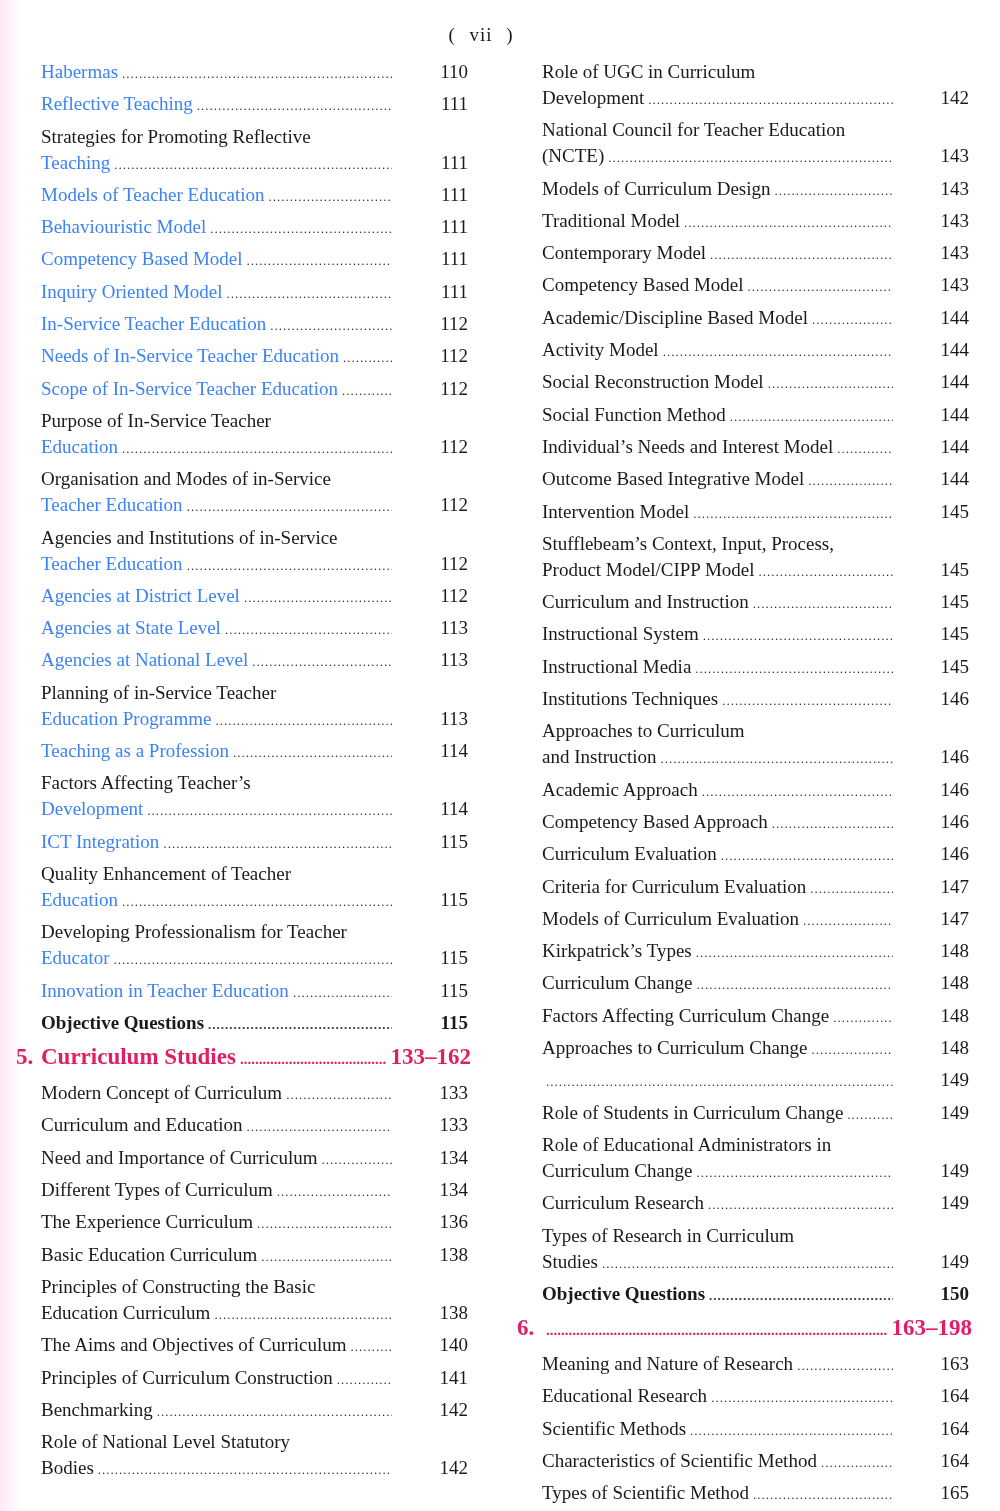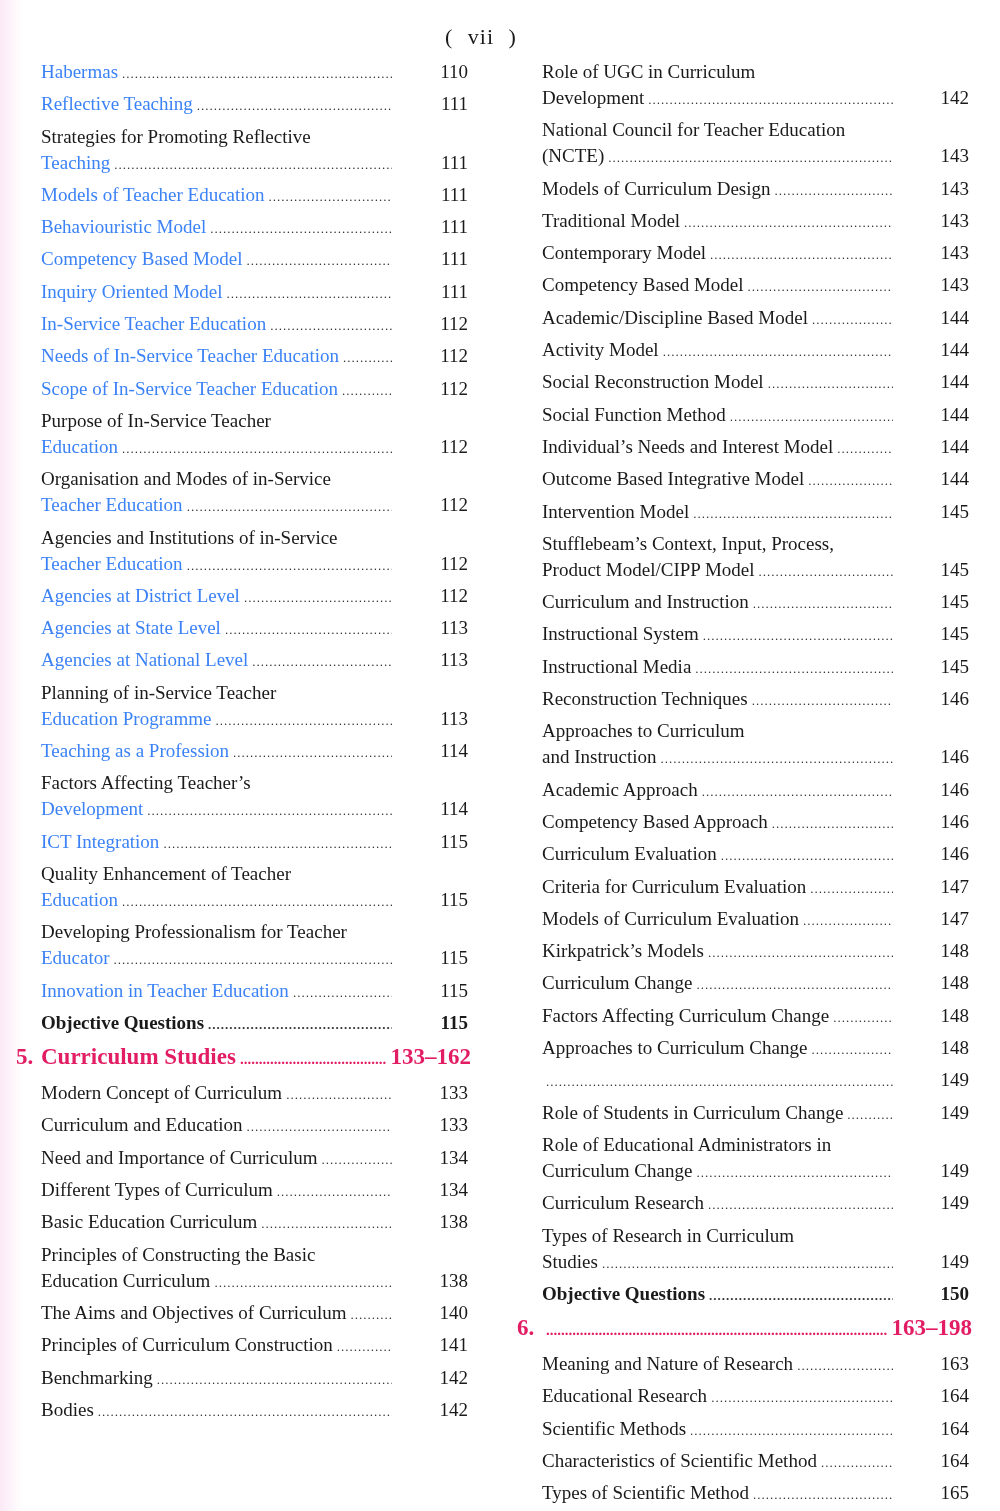--- a/index.html
+++ b/index.html
@@ -8,21 +8,21 @@
     background: #ffffff;
     font-family: "Liberation Serif", "DejaVu Serif", serif;
     color: #1a1a1a;
   }
   .margin-tint {
     position: absolute; left: 0; top: 0; width: 22px; height: 1511px;
     background: linear-gradient(to right, #fbe9f6, #ffffff);
   }
   .page-number {
     position: absolute; top: 24px; left: 0; width: 962px; text-align: center;
-    font-size: 22px; letter-spacing: 1px; word-spacing: 8px;
+    font-size: 19px; letter-spacing: 1px; word-spacing: 8px;
   }
   .col { position: absolute; top: 59px; }
   .col-left { left: 41px; width: 430px; }
   .col-right { left: 542px; width: 430px; }
   .entry { position: relative; font-size: 19px; line-height: 26px; }
   .entry .row { display: flex; align-items: baseline; }
   .entry .title { white-space: nowrap; }
   .entry .leader {
     flex: 1; overflow: hidden; white-space: nowrap; margin: 0 4px;
     color: #333; font-size: 13px; letter-spacing: 1px;
@@ -257,20 +257,27 @@
     </div>
     <div class="entry">
       <div class="row">
         <span class="title">Different Types of Curriculum</span>
         <span class="leader"></span>
         <span class="page">134</span>
       </div>
     </div>
     <div class="entry">
       <div class="row">
+        <span class="title">The Experience Curriculum</span>
+        <span class="leader"></span>
+        <span class="page">136</span>
+      </div>
+    </div>
+    <div class="entry">
+      <div class="row">
         <span class="title">Basic Education Curriculum</span>
         <span class="leader"></span>
         <span class="page">138</span>
       </div>
     </div>
     <div class="entry">
       <div class="line1">Principles of Constructing the Basic</div>
       <div class="row">
         <span class="title">Education Curriculum</span>
         <span class="leader"></span>
@@ -292,20 +299,21 @@
       </div>
     </div>
     <div class="entry">
       <div class="row">
         <span class="title">Benchmarking</span>
         <span class="leader"></span>
         <span class="page">142</span>
       </div>
     </div>
     <div class="entry">
+      <div class="line1">Role of National Level Statutory</div>
       <div class="row">
         <span class="title">Bodies</span>
         <span class="leader"></span>
         <span class="page">142</span>
       </div>
     </div>
   </div>
 <div class="col col-right">
     <div class="entry">
       <div class="line1">Role of UGC in Curriculum</div>
@@ -424,21 +432,21 @@
     </div>
     <div class="entry">
       <div class="row">
         <span class="title">Instructional Media</span>
         <span class="leader"></span>
         <span class="page">145</span>
       </div>
     </div>
     <div class="entry">
       <div class="row">
-        <span class="title">Reconstruction Techniques</span>
+        <span class="title">Institutions Techniques</span>
         <span class="leader"></span>
         <span class="page">146</span>
       </div>
     </div>
     <div class="entry">
       <div class="line1">Approaches to Curriculum</div>
       <div class="row">
         <span class="title">and Instruction</span>
         <span class="leader"></span>
         <span class="page">146</span>
@@ -474,21 +482,21 @@
     </div>
     <div class="entry">
       <div class="row">
         <span class="title">Models of Curriculum Evaluation</span>
         <span class="leader"></span>
         <span class="page">147</span>
       </div>
     </div>
     <div class="entry">
       <div class="row">
-        <span class="title">Kirkpatrick’s Models</span>
+        <span class="title">Kirkpatrick’s Types</span>
         <span class="leader"></span>
         <span class="page">148</span>
       </div>
     </div>
     <div class="entry">
       <div class="row">
         <span class="title">Curriculum Change</span>
         <span class="leader"></span>
         <span class="page">148</span>
       </div>

